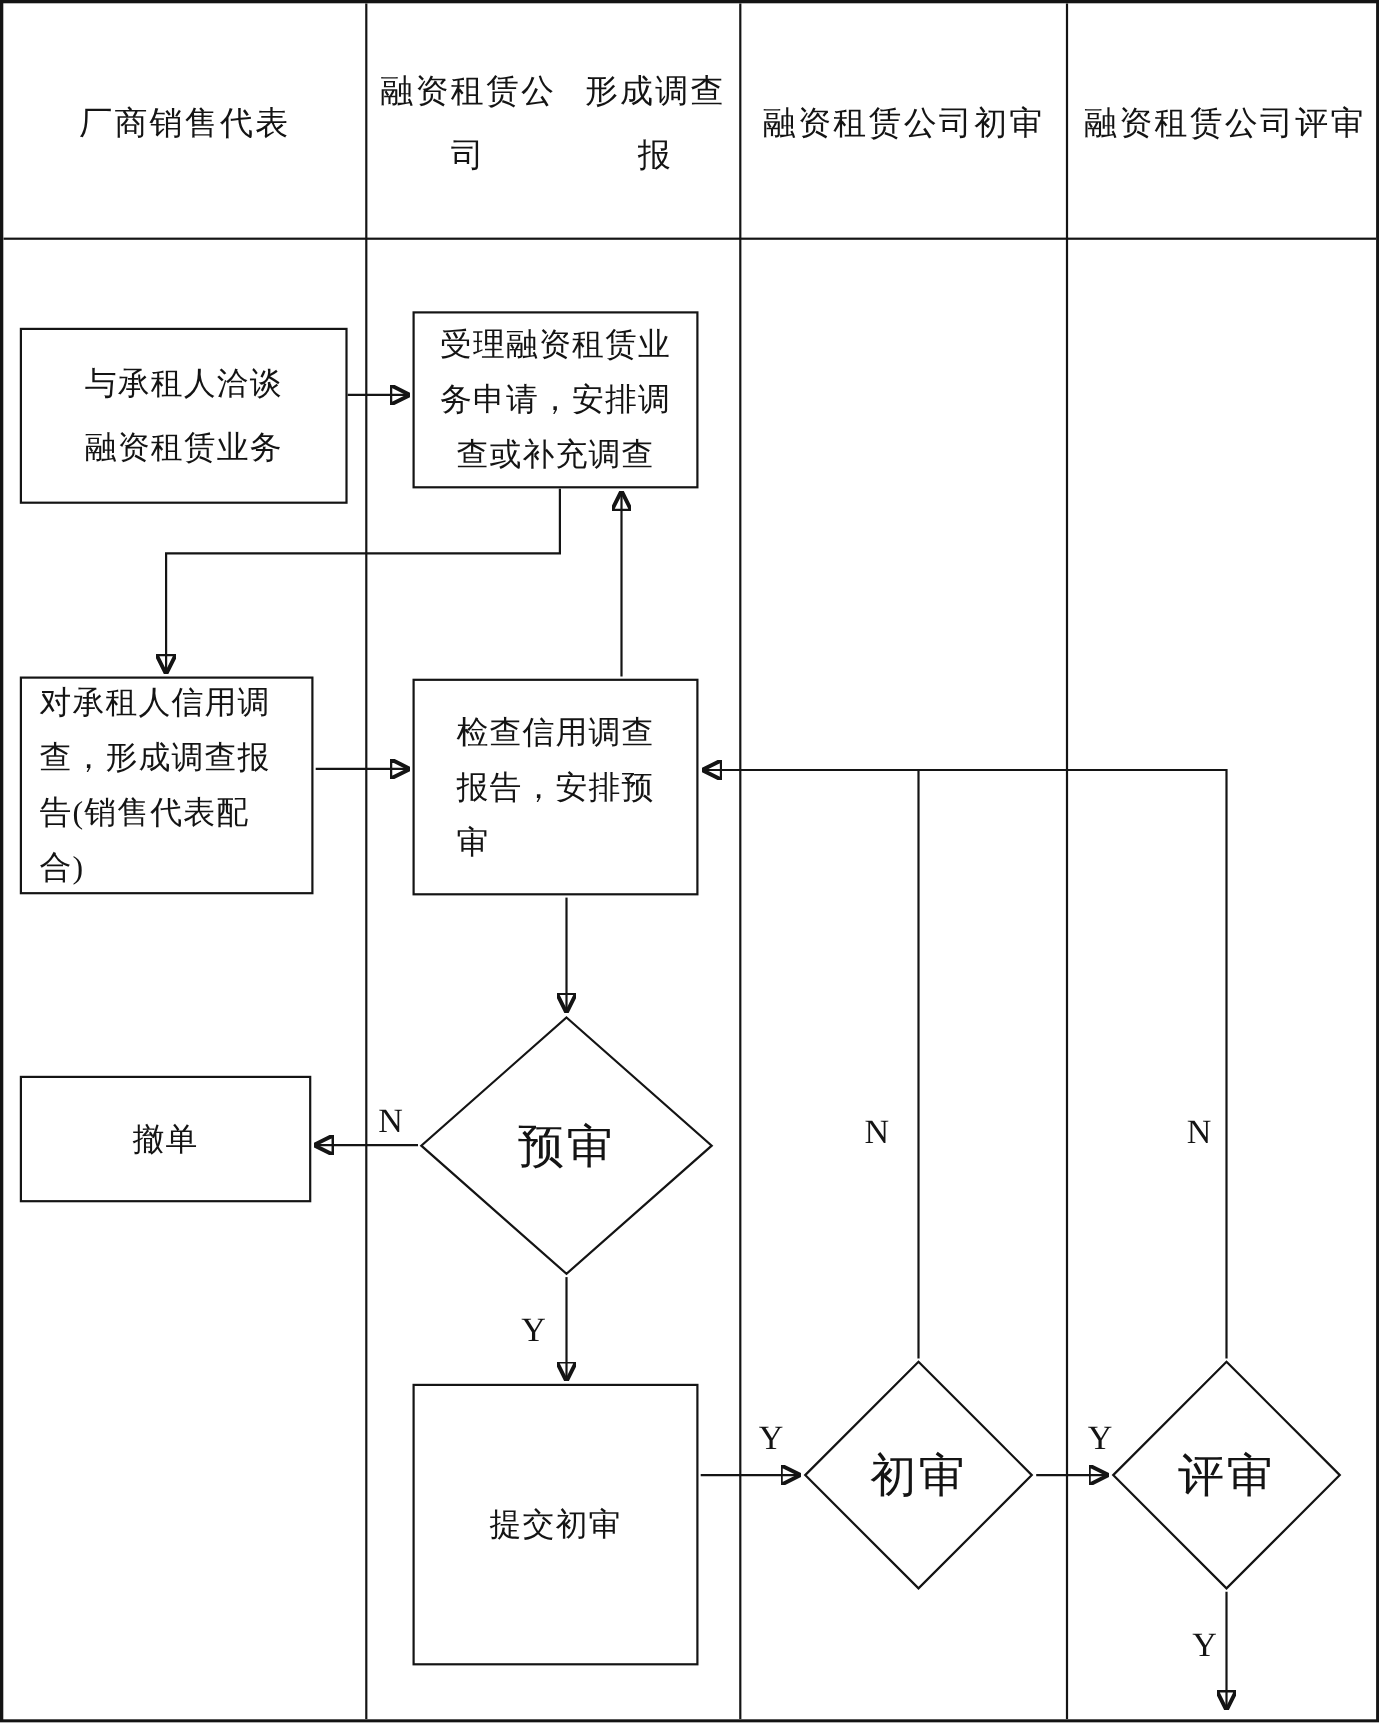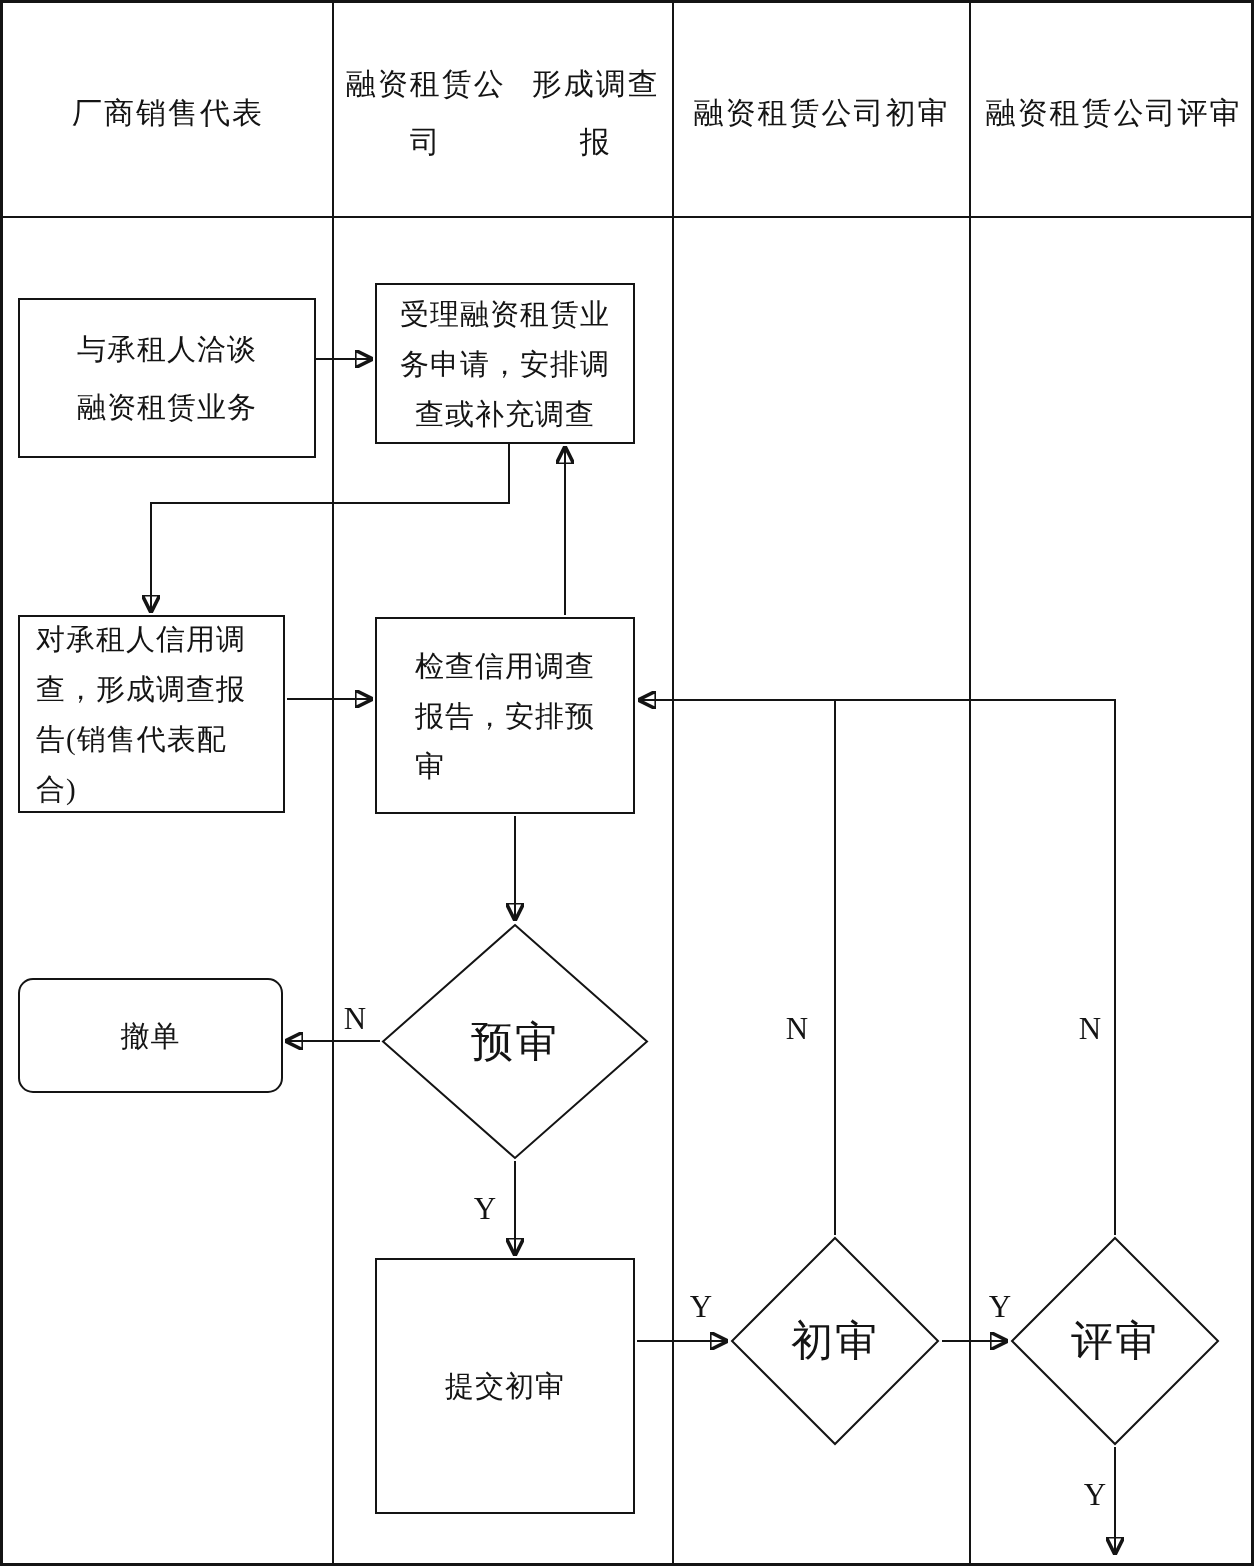--- a/index.html
+++ b/index.html
@@ -117,21 +117,21 @@
   </div>
 
   <div class="node box align-left" style="left:372px;top:614px;width:260px;height:197px;padding-left:38px;">
     <div class="node-text left">
       <span class="tline">检查信用调查</span>
       <span class="tline">报告，安排预</span>
       <span class="tline">审</span>
     </div>
   </div>
 
-  <div class="node box" style="left:15px;top:975px;width:265px;height:115px;border-radius:15px;">
+  <div class="node box" style="left:15px;top:975px;width:265px;height:115px;">
     <div class="node-text">
       <span class="tline">撤单</span>
     </div>
   </div>
 
   <div class="node box" style="left:372px;top:1255px;width:260px;height:256px;">
     <div class="node-text">
       <span class="tline">提交初审</span>
     </div>
   </div>

